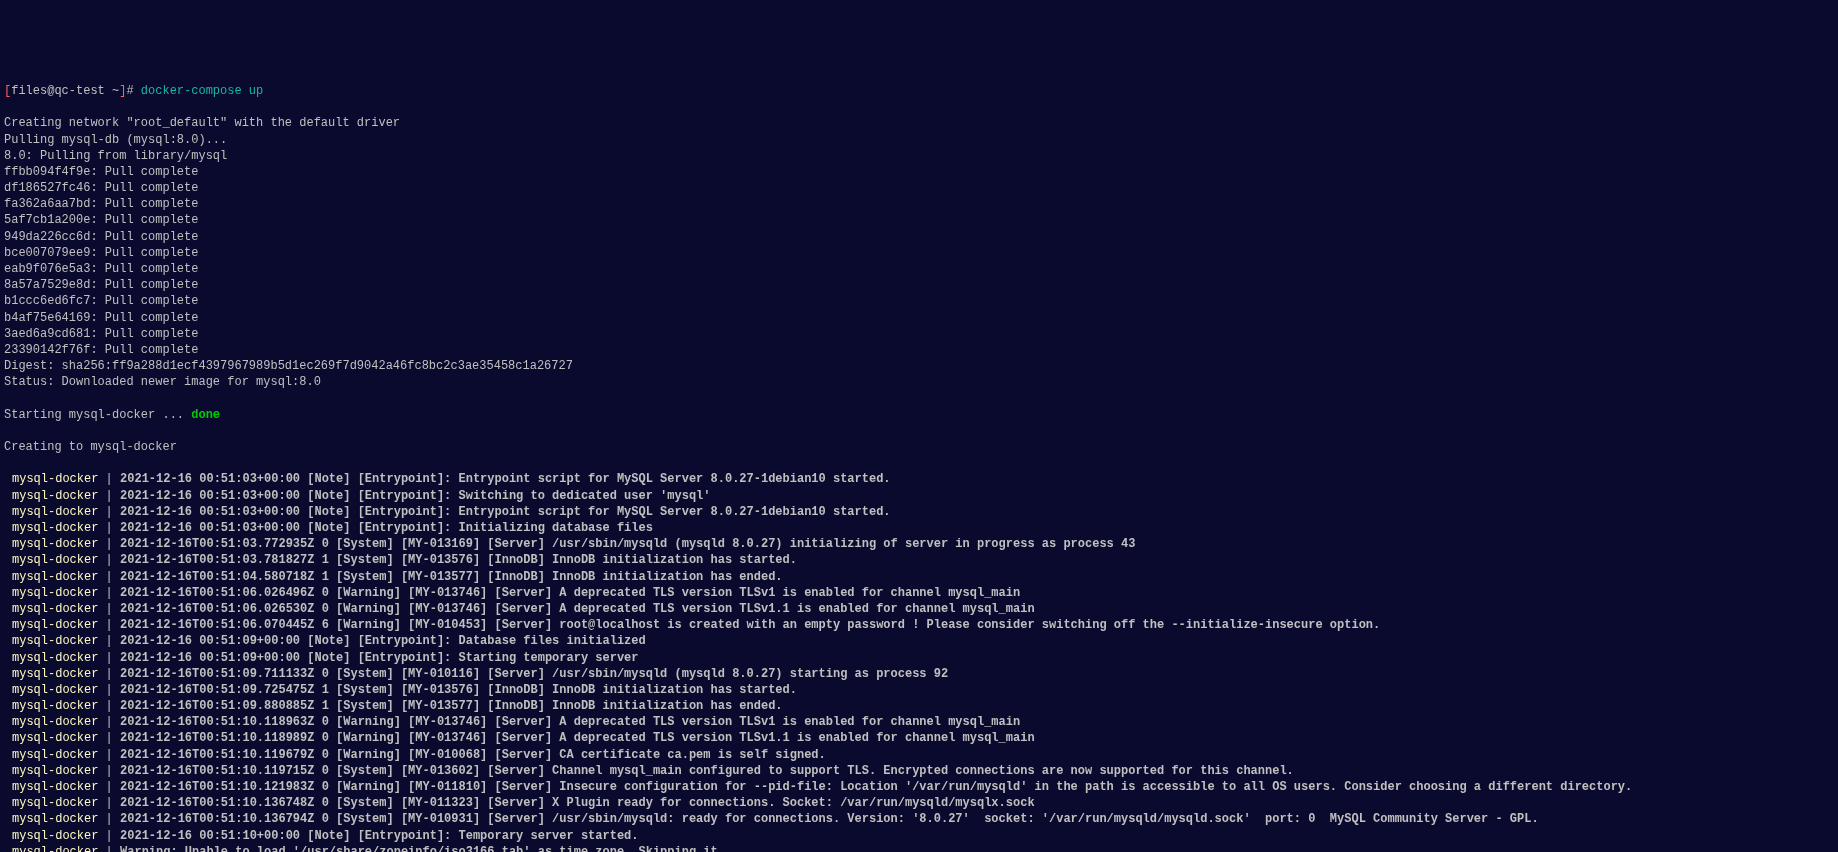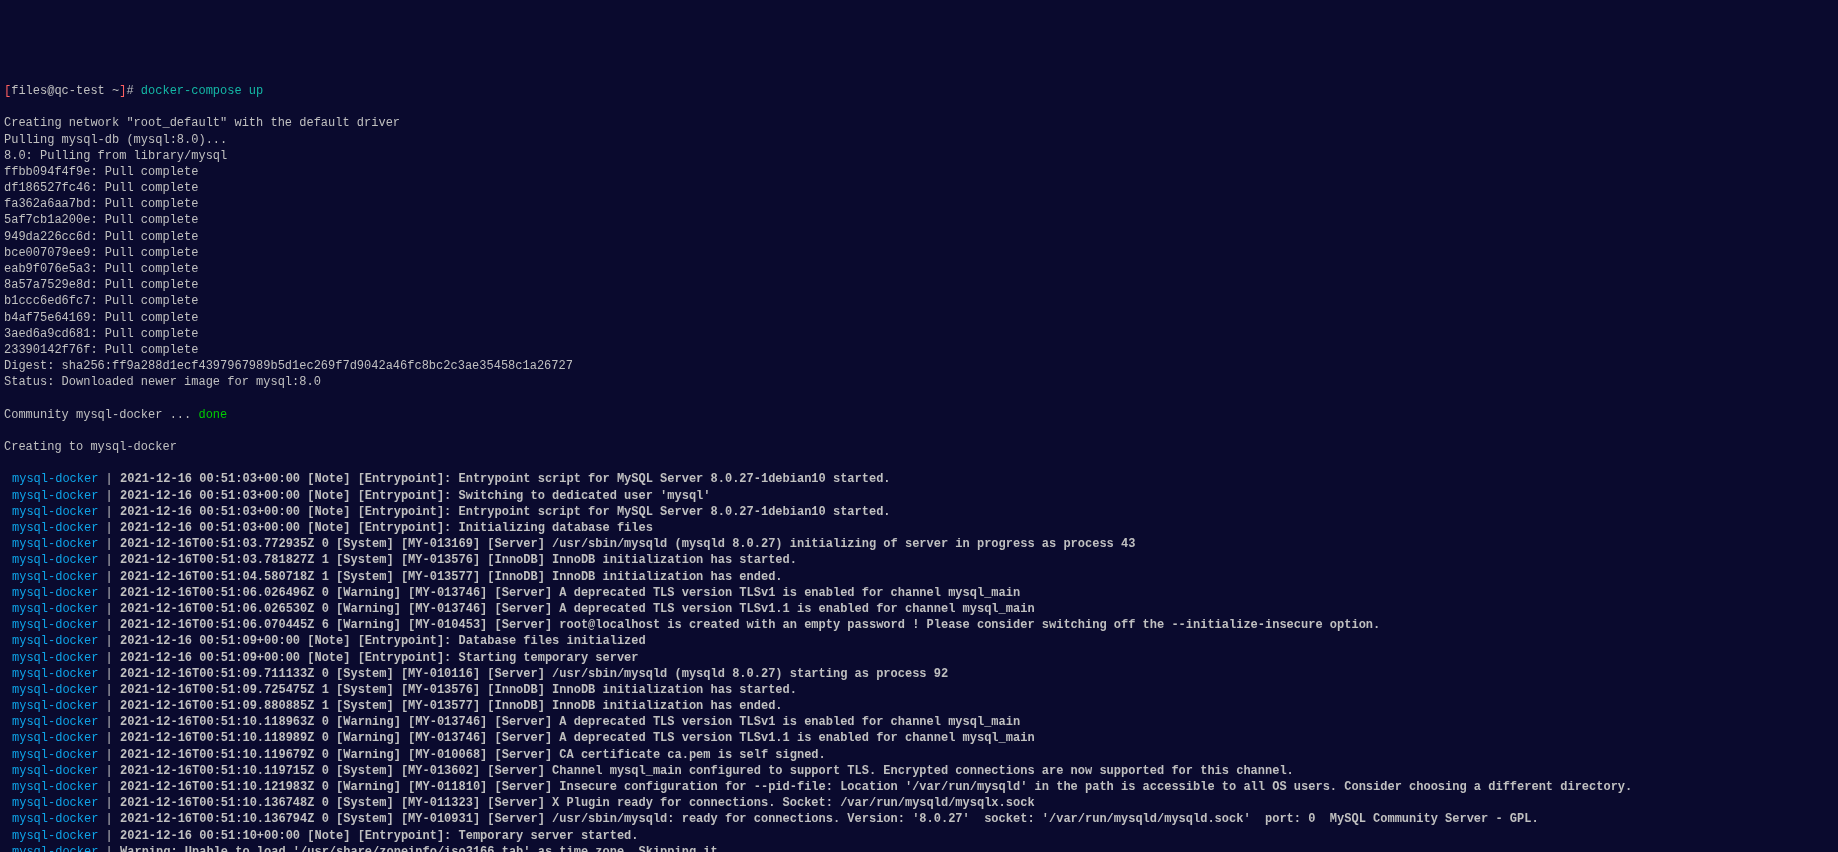--- a/index.html
+++ b/index.html
@@ -27,40 +27,41 @@
       color: #ff6060;
     }
     .prompt-user {
       color: #c0c0c0;
     }
     .command {
       color: #14b8a6;
     }
     .done {
       color: #00cc00;
+      font-weight: bold;
     }
     .container-name {
-      color: #0ea5e9;
+      color: #fef9c3;
       padding-left: 8px;
     }
     .pipe {
       color: #c0c0c0;
     }
     .log-text {
       color: #c0c0c0;
       font-weight: bold;
     }
   </style>
 </head>
 <body>
 
 
 
 <div class="terminal">
 <span class="line"><span class="prompt-bracket">[</span><span class="prompt-user">files@qc-test</span> <span class="prompt-user">~</span><span class="prompt-bracket">]</span><span class="prompt-user"># </span><span class="command">docker-compose up</span></span>
 <div id="setup-lines"><span class="line">Creating network "root_default" with the default driver</span><span class="line">Pulling mysql-db (mysql:8.0)...</span><span class="line">8.0: Pulling from library/mysql</span><span class="line">ffbb094f4f9e: Pull complete</span><span class="line">df186527fc46: Pull complete</span><span class="line">fa362a6aa7bd: Pull complete</span><span class="line">5af7cb1a200e: Pull complete</span><span class="line">949da226cc6d: Pull complete</span><span class="line">bce007079ee9: Pull complete</span><span class="line">eab9f076e5a3: Pull complete</span><span class="line">8a57a7529e8d: Pull complete</span><span class="line">b1ccc6ed6fc7: Pull complete</span><span class="line">b4af75e64169: Pull complete</span><span class="line">3aed6a9cd681: Pull complete</span><span class="line">23390142f76f: Pull complete</span><span class="line">Digest: sha256:ff9a288d1ecf4397967989b5d1ec269f7d9042a46fc8bc2c3ae35458c1a26727</span><span class="line">Status: Downloaded newer image for mysql:8.0</span></div>
-<span class="line"><span>Community mysql-docker ... </span><span class="done">done</span></span>
+<span class="line"><span>Starting mysql-docker ... </span><span class="done">done</span></span>
 <span class="line">Creating to mysql-docker</span>
 <div id="log-lines"><span class="line"><span class="container-name">mysql-docker</span><span class="pipe"> |</span><span class="log-text"> 2021-12-16 00:51:03+00:00 [Note] [Entrypoint]: Entrypoint script for MySQL Server 8.0.27-1debian10 started.</span></span><span class="line"><span class="container-name">mysql-docker</span><span class="pipe"> |</span><span class="log-text"> 2021-12-16 00:51:03+00:00 [Note] [Entrypoint]: Switching to dedicated user 'mysql'</span></span><span class="line"><span class="container-name">mysql-docker</span><span class="pipe"> |</span><span class="log-text"> 2021-12-16 00:51:03+00:00 [Note] [Entrypoint]: Entrypoint script for MySQL Server 8.0.27-1debian10 started.</span></span><span class="line"><span class="container-name">mysql-docker</span><span class="pipe"> |</span><span class="log-text"> 2021-12-16 00:51:03+00:00 [Note] [Entrypoint]: Initializing database files</span></span><span class="line"><span class="container-name">mysql-docker</span><span class="pipe"> |</span><span class="log-text"> 2021-12-16T00:51:03.772935Z 0 [System] [MY-013169] [Server] /usr/sbin/mysqld (mysqld 8.0.27) initializing of server in progress as process 43</span></span><span class="line"><span class="container-name">mysql-docker</span><span class="pipe"> |</span><span class="log-text"> 2021-12-16T00:51:03.781827Z 1 [System] [MY-013576] [InnoDB] InnoDB initialization has started.</span></span><span class="line"><span class="container-name">mysql-docker</span><span class="pipe"> |</span><span class="log-text"> 2021-12-16T00:51:04.580718Z 1 [System] [MY-013577] [InnoDB] InnoDB initialization has ended.</span></span><span class="line"><span class="container-name">mysql-docker</span><span class="pipe"> |</span><span class="log-text"> 2021-12-16T00:51:06.026496Z 0 [Warning] [MY-013746] [Server] A deprecated TLS version TLSv1 is enabled for channel mysql_main</span></span><span class="line"><span class="container-name">mysql-docker</span><span class="pipe"> |</span><span class="log-text"> 2021-12-16T00:51:06.026530Z 0 [Warning] [MY-013746] [Server] A deprecated TLS version TLSv1.1 is enabled for channel mysql_main</span></span><span class="line"><span class="container-name">mysql-docker</span><span class="pipe"> |</span><span class="log-text"> 2021-12-16T00:51:06.070445Z 6 [Warning] [MY-010453] [Server] root@localhost is created with an empty password ! Please consider switching off the --initialize-insecure option.</span></span><span class="line"><span class="container-name">mysql-docker</span><span class="pipe"> |</span><span class="log-text"> 2021-12-16 00:51:09+00:00 [Note] [Entrypoint]: Database files initialized</span></span><span class="line"><span class="container-name">mysql-docker</span><span class="pipe"> |</span><span class="log-text"> 2021-12-16 00:51:09+00:00 [Note] [Entrypoint]: Starting temporary server</span></span><span class="line"><span class="container-name">mysql-docker</span><span class="pipe"> |</span><span class="log-text"> 2021-12-16T00:51:09.711133Z 0 [System] [MY-010116] [Server] /usr/sbin/mysqld (mysqld 8.0.27) starting as process 92</span></span><span class="line"><span class="container-name">mysql-docker</span><span class="pipe"> |</span><span class="log-text"> 2021-12-16T00:51:09.725475Z 1 [System] [MY-013576] [InnoDB] InnoDB initialization has started.</span></span><span class="line"><span class="container-name">mysql-docker</span><span class="pipe"> |</span><span class="log-text"> 2021-12-16T00:51:09.880885Z 1 [System] [MY-013577] [InnoDB] InnoDB initialization has ended.</span></span><span class="line"><span class="container-name">mysql-docker</span><span class="pipe"> |</span><span class="log-text"> 2021-12-16T00:51:10.118963Z 0 [Warning] [MY-013746] [Server] A deprecated TLS version TLSv1 is enabled for channel mysql_main</span></span><span class="line"><span class="container-name">mysql-docker</span><span class="pipe"> |</span><span class="log-text"> 2021-12-16T00:51:10.118989Z 0 [Warning] [MY-013746] [Server] A deprecated TLS version TLSv1.1 is enabled for channel mysql_main</span></span><span class="line"><span class="container-name">mysql-docker</span><span class="pipe"> |</span><span class="log-text"> 2021-12-16T00:51:10.119679Z 0 [Warning] [MY-010068] [Server] CA certificate ca.pem is self signed.</span></span><span class="line"><span class="container-name">mysql-docker</span><span class="pipe"> |</span><span class="log-text"> 2021-12-16T00:51:10.119715Z 0 [System] [MY-013602] [Server] Channel mysql_main configured to support TLS. Encrypted connections are now supported for this channel.</span></span><span class="line"><span class="container-name">mysql-docker</span><span class="pipe"> |</span><span class="log-text"> 2021-12-16T00:51:10.121983Z 0 [Warning] [MY-011810] [Server] Insecure configuration for --pid-file: Location '/var/run/mysqld' in the path is accessible to all OS users. Consider choosing a different directory.</span></span><span class="line"><span class="container-name">mysql-docker</span><span class="pipe"> |</span><span class="log-text"> 2021-12-16T00:51:10.136748Z 0 [System] [MY-011323] [Server] X Plugin ready for connections. Socket: /var/run/mysqld/mysqlx.sock</span></span><span class="line"><span class="container-name">mysql-docker</span><span class="pipe"> |</span><span class="log-text"> 2021-12-16T00:51:10.136794Z 0 [System] [MY-010931] [Server] /usr/sbin/mysqld: ready for connections. Version: '8.0.27'  socket: '/var/run/mysqld/mysqld.sock'  port: 0  MySQL Community Server - GPL.</span></span><span class="line"><span class="container-name">mysql-docker</span><span class="pipe"> |</span><span class="log-text"> 2021-12-16 00:51:10+00:00 [Note] [Entrypoint]: Temporary server started.</span></span><span class="line"><span class="container-name">mysql-docker</span><span class="pipe"> |</span><span class="log-text"> Warning: Unable to load '/usr/share/zoneinfo/iso3166.tab' as time zone. Skipping it.</span></span></div>
 </div>
 
 
 
 
 </body></html>

